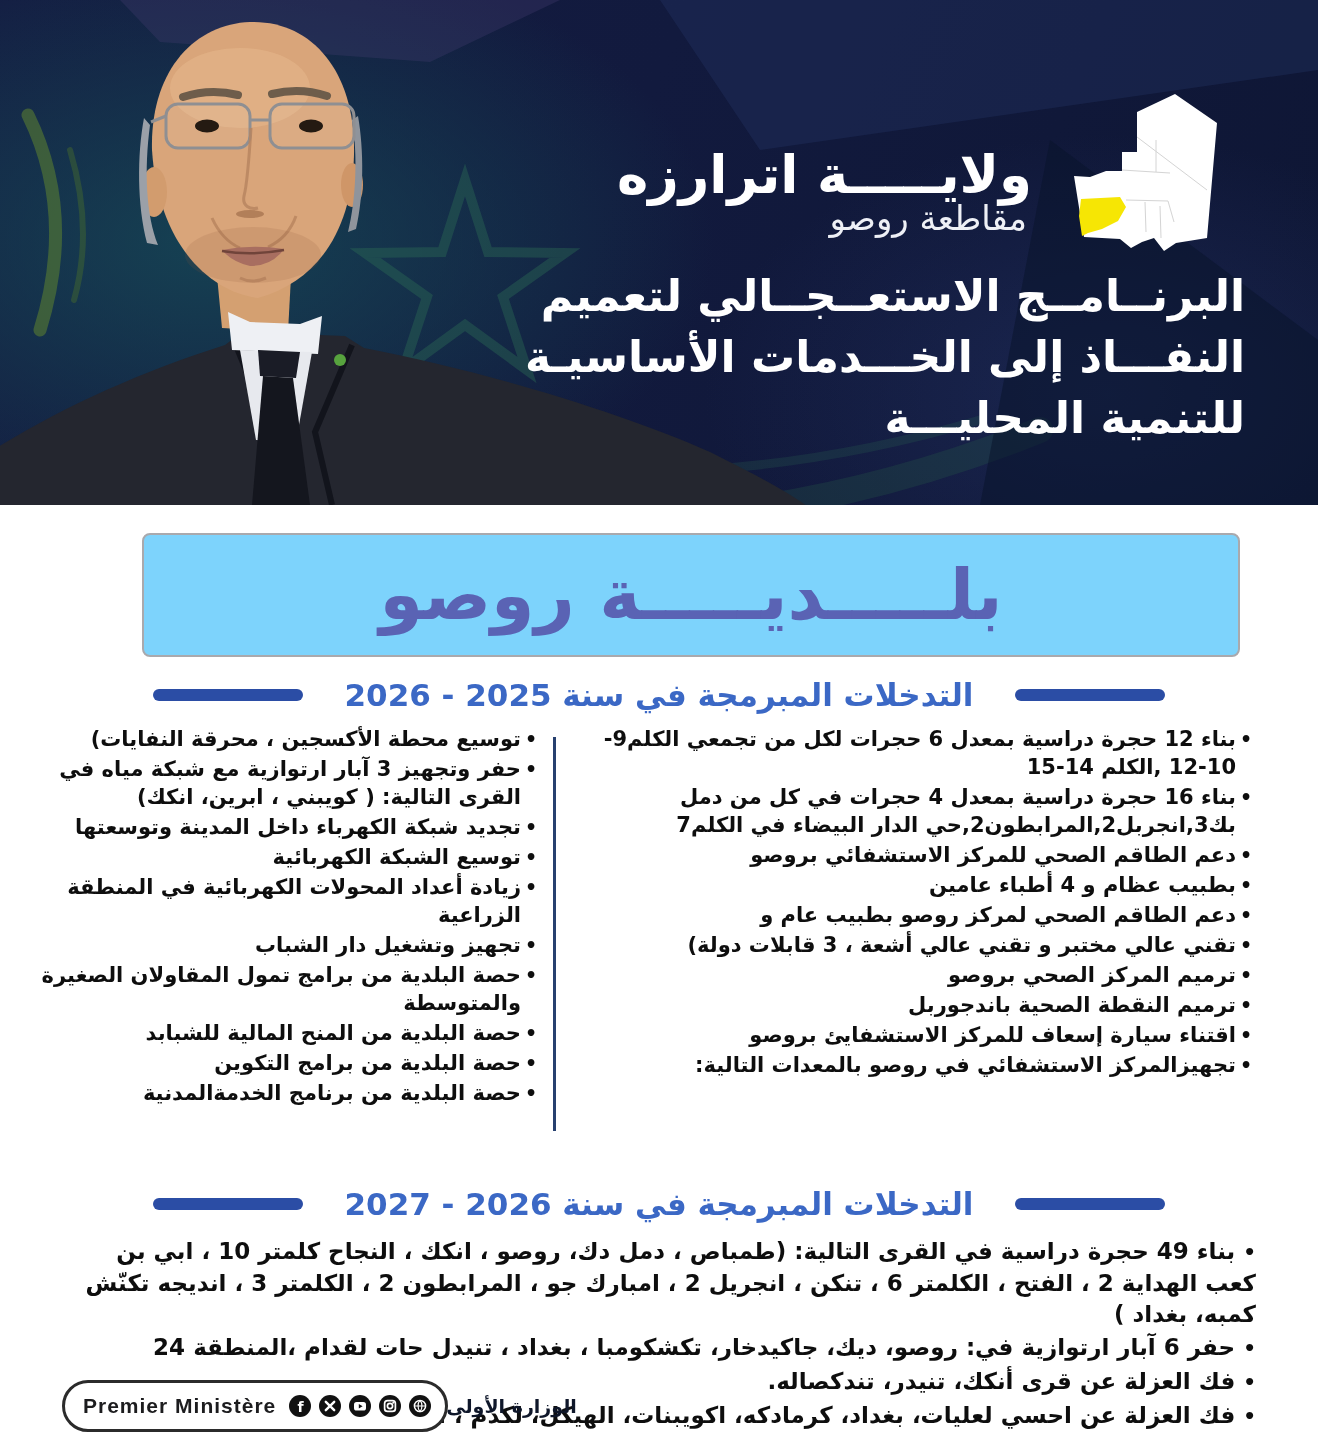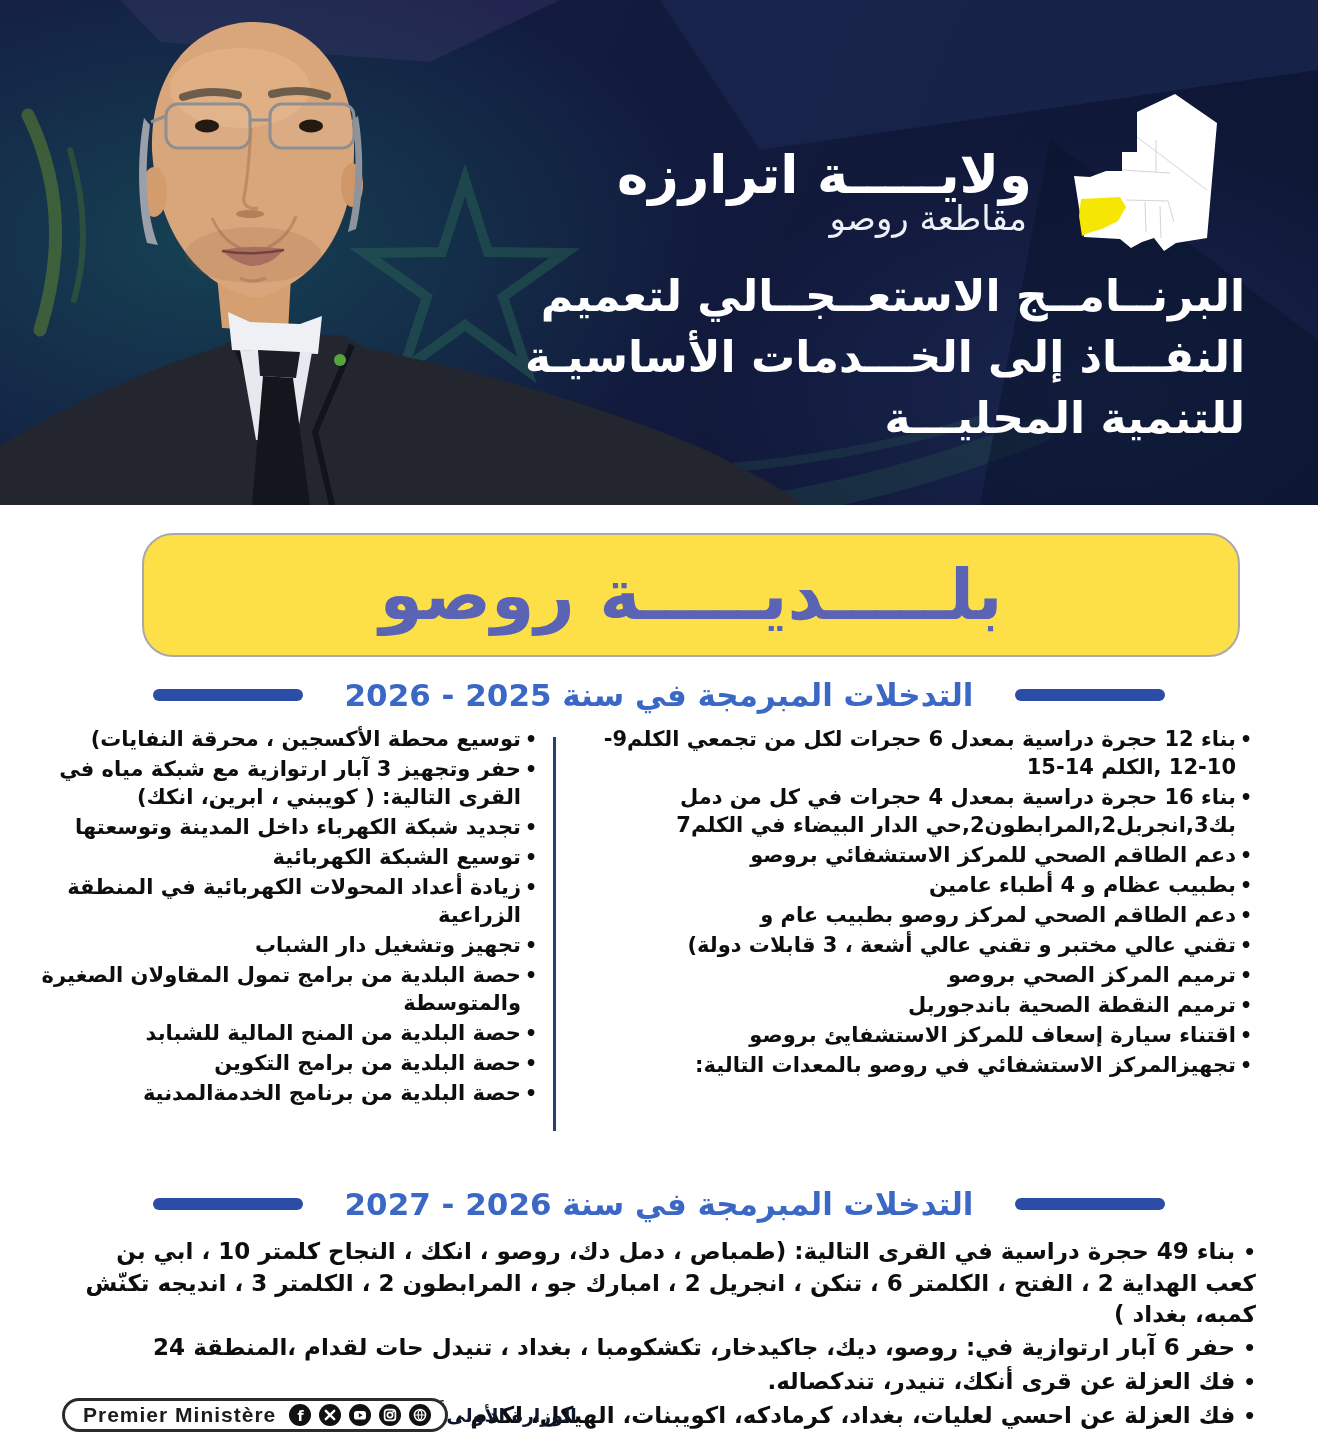--- a/index.html
+++ b/index.html
@@ -17,22 +17,22 @@
   .hero-text{position:absolute;inset:0;color:#ffffff;}
   .wilaya{position:absolute;top:144px;right:286px;font-size:53px;font-weight:bold;
           letter-spacing:0.5px;white-space:nowrap;}
   .moughataa{position:absolute;top:198px;right:291px;font-size:34px;font-weight:400;
           color:#eef0f6;white-space:nowrap;}
   .map-svg{position:absolute;top:80px;right:0;}
   .program-title{position:absolute;top:265px;right:73px;text-align:right;direction:rtl;
           font-size:44px;line-height:61px;font-weight:bold;color:#ffffff;}
 
   
-  .muni-box{margin:28px 0 0 142px;width:1094px;height:120px;background:#fde047;
-      border:2px solid #a9a9ad;border-radius:31px;display:flex;align-items:center;
+  .muni-box{margin:28px 0 0 142px;width:1094px;height:120px;background:#7dd3fc;
+      border:2px solid #a9a9ad;border-radius:8px;display:flex;align-items:center;
       justify-content:center;}
   .muni-title{font-size:70px;font-weight:bold;color:#5a63b4;direction:rtl;white-space:nowrap;}
 
   
   .sec-h{margin-top:16px;height:44px;display:flex;align-items:center;justify-content:center;gap:42px;}
   .dash{width:150px;height:12px;border-radius:6px;background:#2b4da5;}
   .sec-title{font-size:31px;font-weight:bold;color:#3b68c5;direction:rtl;white-space:nowrap;}
 
   
   .cols{margin-top:8px;display:flex;flex-direction:row;padding:0 62px 0 28px;min-height:432px;}
@@ -44,21 +44,21 @@
   .tx{flex:1;text-align:right;}
   .tail{direction:rtl;text-align:right;font-size:21px;line-height:28px;font-weight:bold;
         white-space:nowrap;padding-right:20px;overflow:visible;}
 
   
   .list2{margin-top:10px;padding:0 62px 0 70px;direction:rtl;}
   .li2{font-size:23px;line-height:31px;font-weight:bold;text-align:right;margin-bottom:2px;}
   .dot2{display:inline-block;margin-left:8px;font-size:20px;}
 
   
-  .footer-pill{position:absolute;left:62px;bottom:8px;width:386px;height:34px;background:#ffffff;
+  .footer-pill{position:absolute;left:62px;bottom:8px;width:386px;height:52px;background:#ffffff;
       border:3px solid #2b2b2b;border-radius:30px;display:flex;align-items:center;
       padding:0 18px;box-sizing:border-box;gap:12px;direction:ltr;}
   .fr-label{font-family:"Liberation Sans",sans-serif;font-size:21px;font-weight:600;
       letter-spacing:1px;color:#1c1c1e;white-space:nowrap;}
   .icons{display:flex;gap:6px;align-items:center;}
   .icons svg{display:block;}
   .ar-label{font-size:19px;font-weight:bold;color:#0f172a;white-space:nowrap;direction:rtl;margin-left:2px;}
 </style>
 </head>
 <body>

